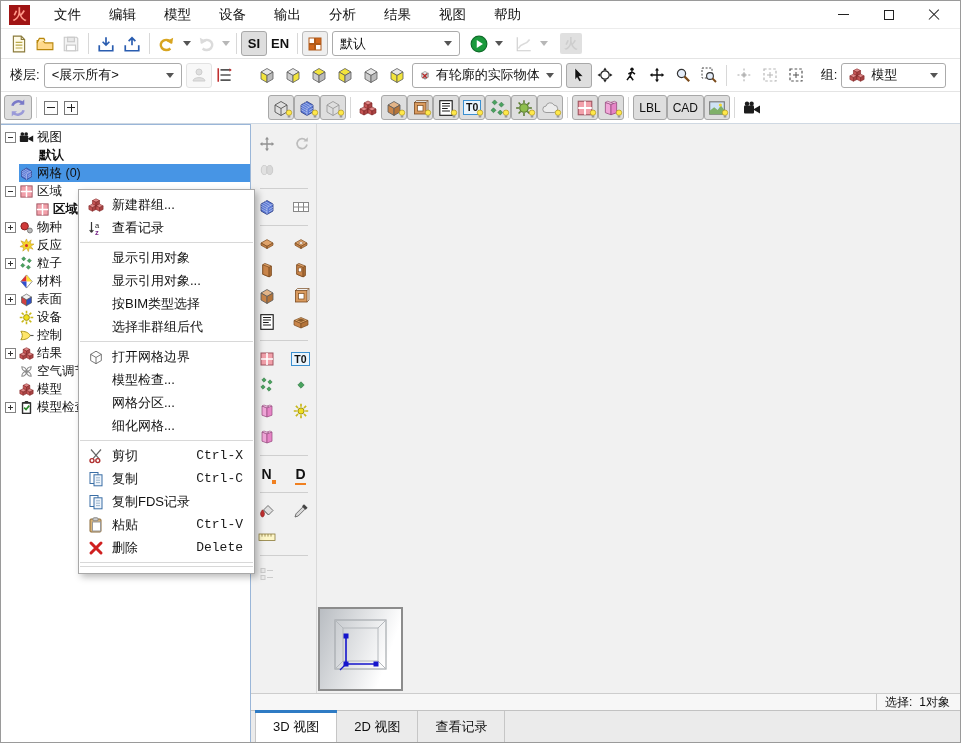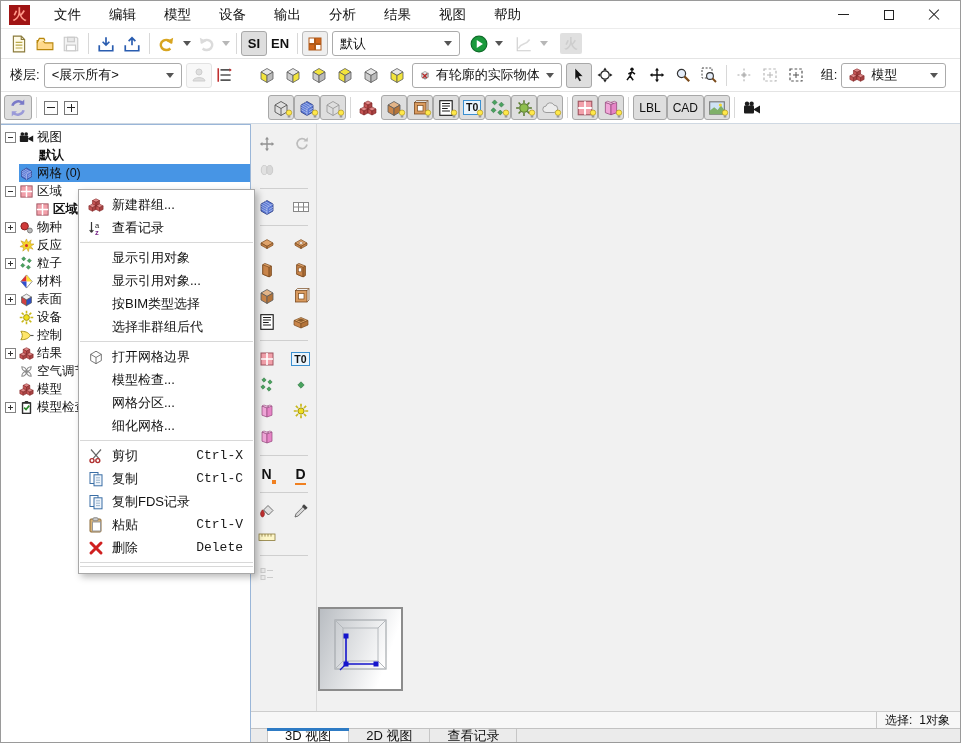--- a/index.html
+++ b/index.html
@@ -84,22 +84,22 @@
   .ndtxt.du::after { content: ""; position: absolute; left: 0; right: 0; bottom: -3px; height: 2px; background: #f08020; }
   .ndtxt.nd::after { content: ""; position: absolute; right: -4px; bottom: -2px; width: 4px; height: 4px; background: #f08020; }
   .canvas { flex: 1; background: var(--canvas_gray,#f1f1f1); position: relative; }
   .preview { position: absolute; left: 1px; top: 483px; width: 85px; height: 84px;
              border: 2px solid #8c8c8c; background: linear-gradient(110deg,#b9bdc2 0%,#ffffff 78%); }
 
   .statusbar { height: 17px; background: #f7f7f7; border-top: 1px solid #cdcdcd; display: flex;
                justify-content: flex-end; align-items: center; font-size: 12px; flex: none; }
   .scell { border-left: 1px solid #c9c9c9; padding: 0 10px 0 8px; height: 100%; display: flex; align-items: flex-start; gap: 7px; }
 
-  .tabbar { height: 14px; background: #ebebeb; border-top: 1px solid #c2c2c2; display: flex; align-items: stretch;
-            padding-left: 16px; flex: none; }
+  .tabbar { height: 32px; background: #ebebeb; border-top: 1px solid #c2c2c2; display: flex; align-items: stretch;
+            padding-left: 4px; flex: none; }
   .tab { padding: 0 17px; display: flex; align-items: center; font-size: 13px; border-right: 1px solid #c6c6c6; position: relative; }
   .tab.first { border-left: 1px solid #c6c6c6; }
   .tab.active { background: #fff; }
   .tab.active::before { content: ""; position: absolute; left: -1px; right: -1px; top: -1px; height: 3px;
                         background: var(--accent_blue,#2e7bc4); }
 
   
   .cmenu { position: absolute; left: 77px; top: 188px; width: 177px; background: #fff; border: 1px solid #a8a8a8;
            box-shadow: 3px 3px 7px rgba(0,0,0,.28); padding: 3px 0; z-index: 50; }
   .mitem { height: 23px; display: flex; align-items: center; font-size: 13px; padding-right: 11px; }

